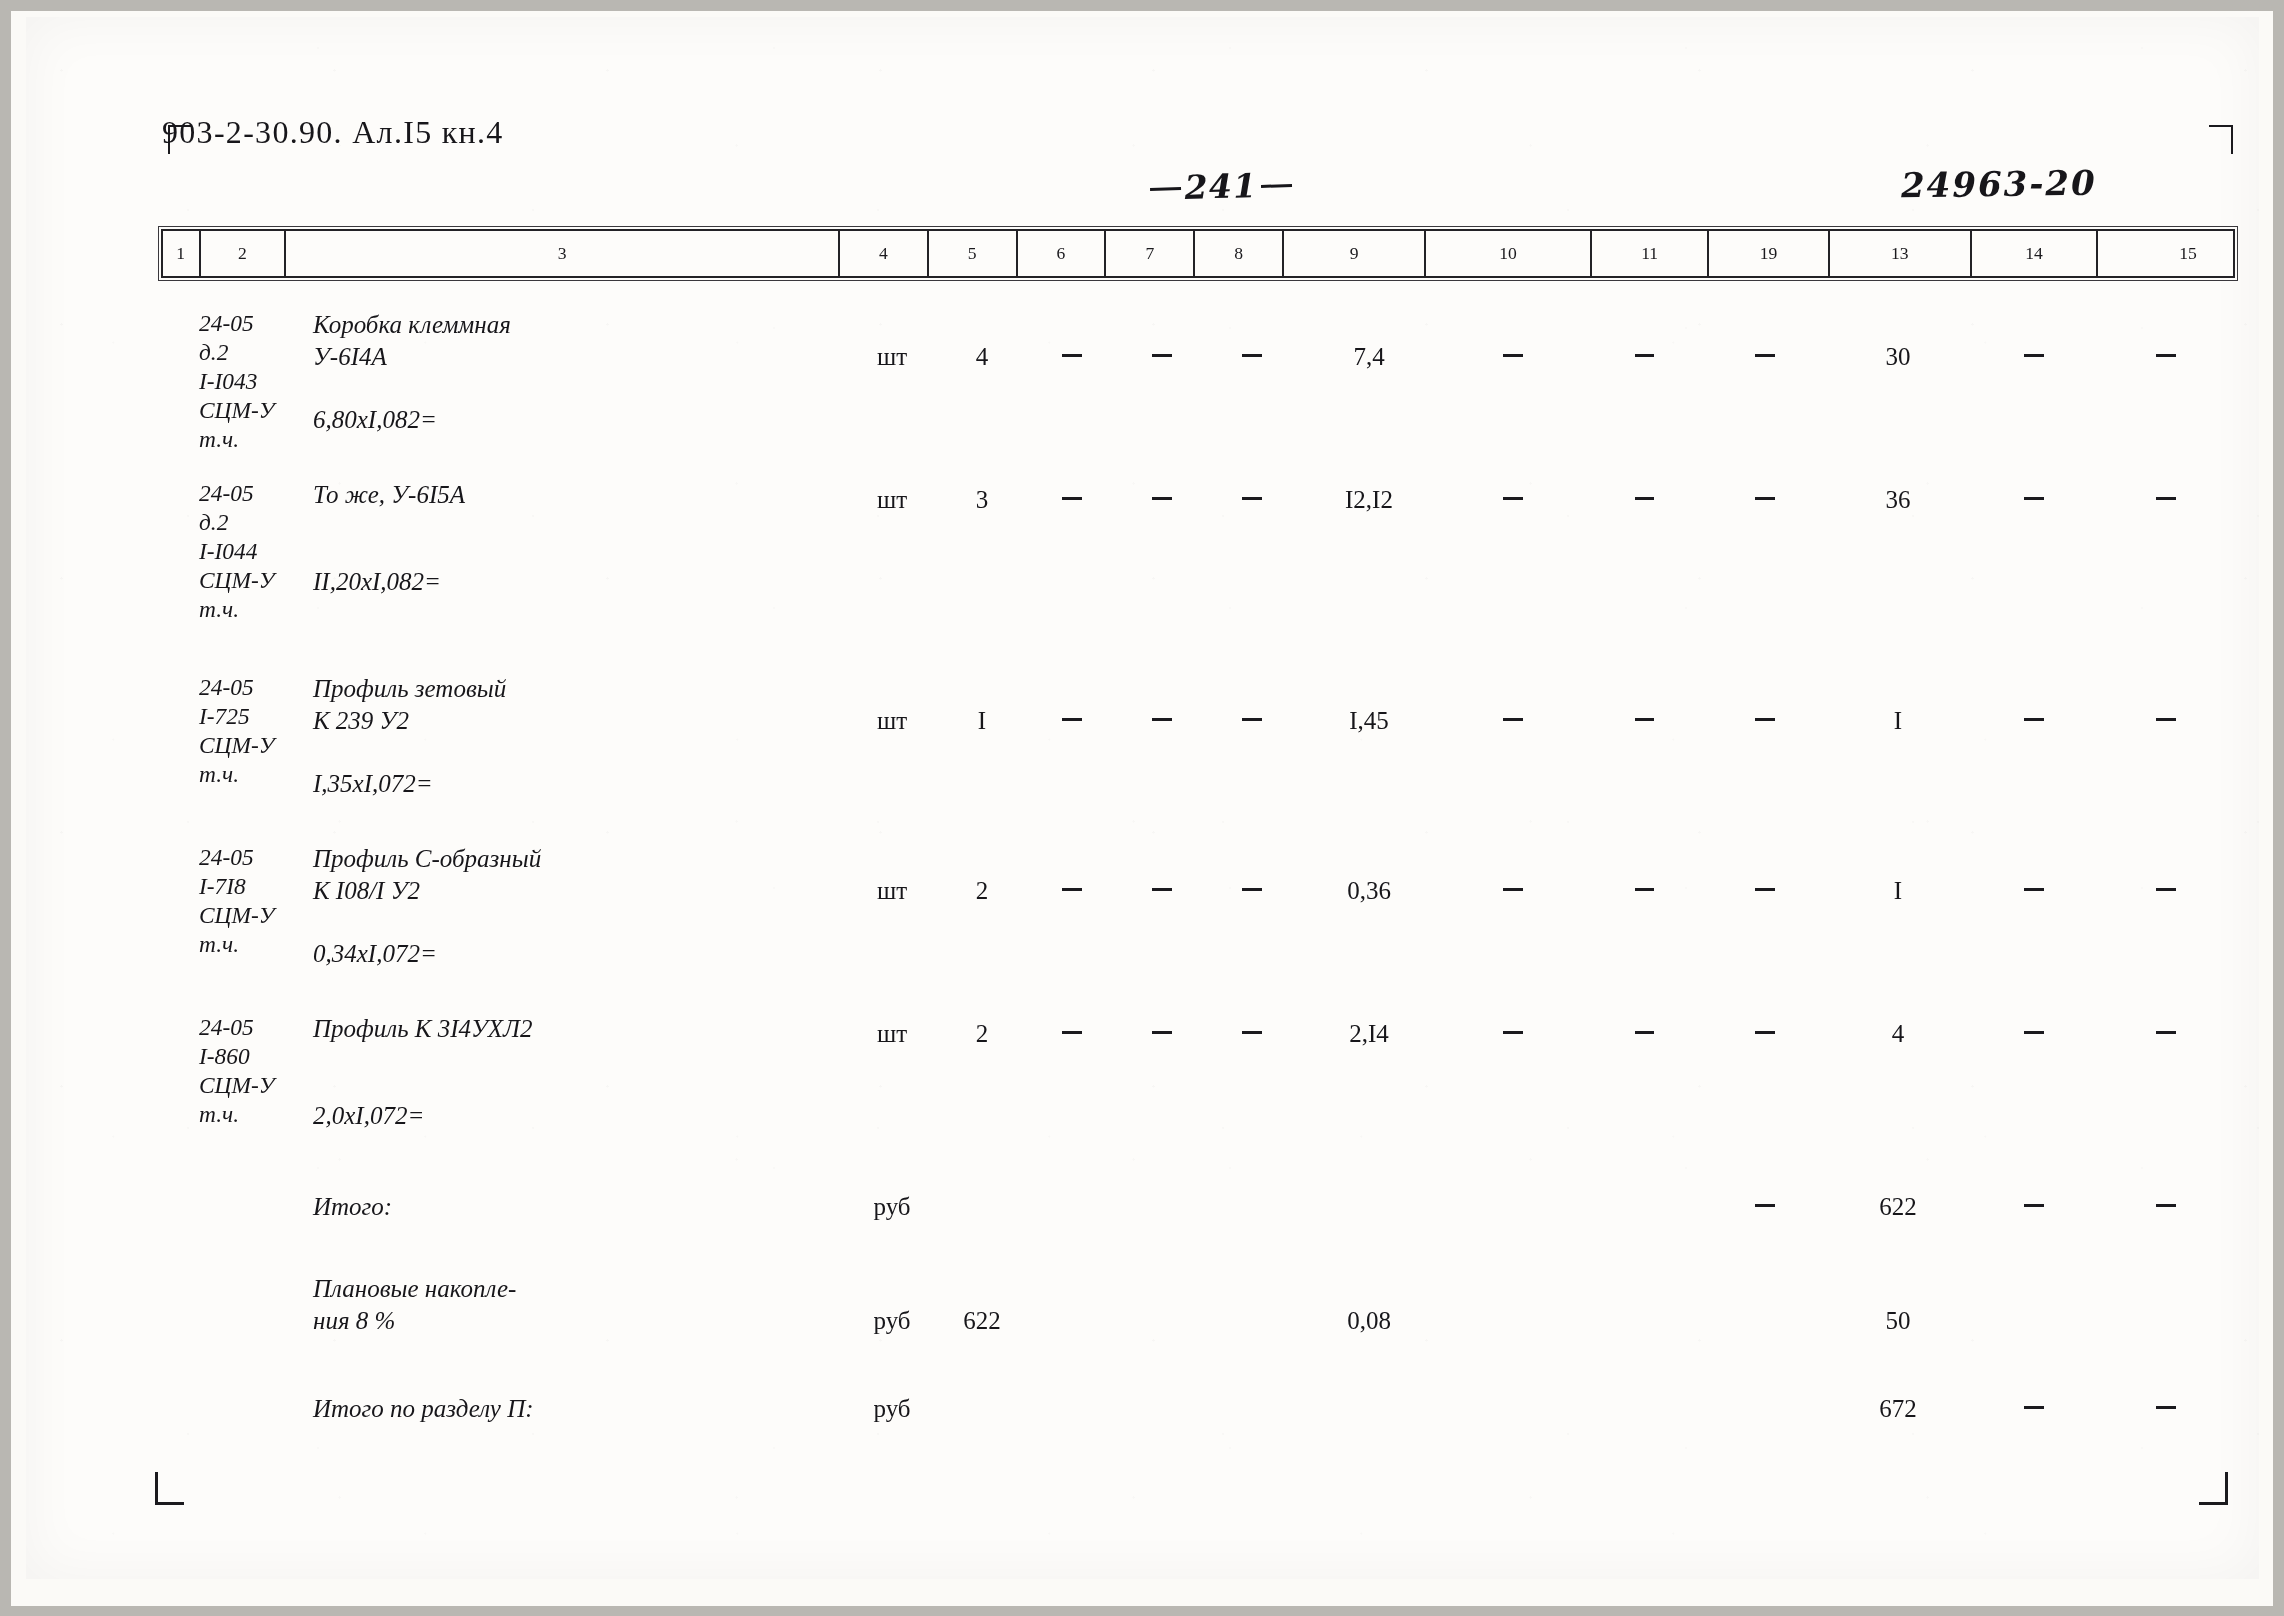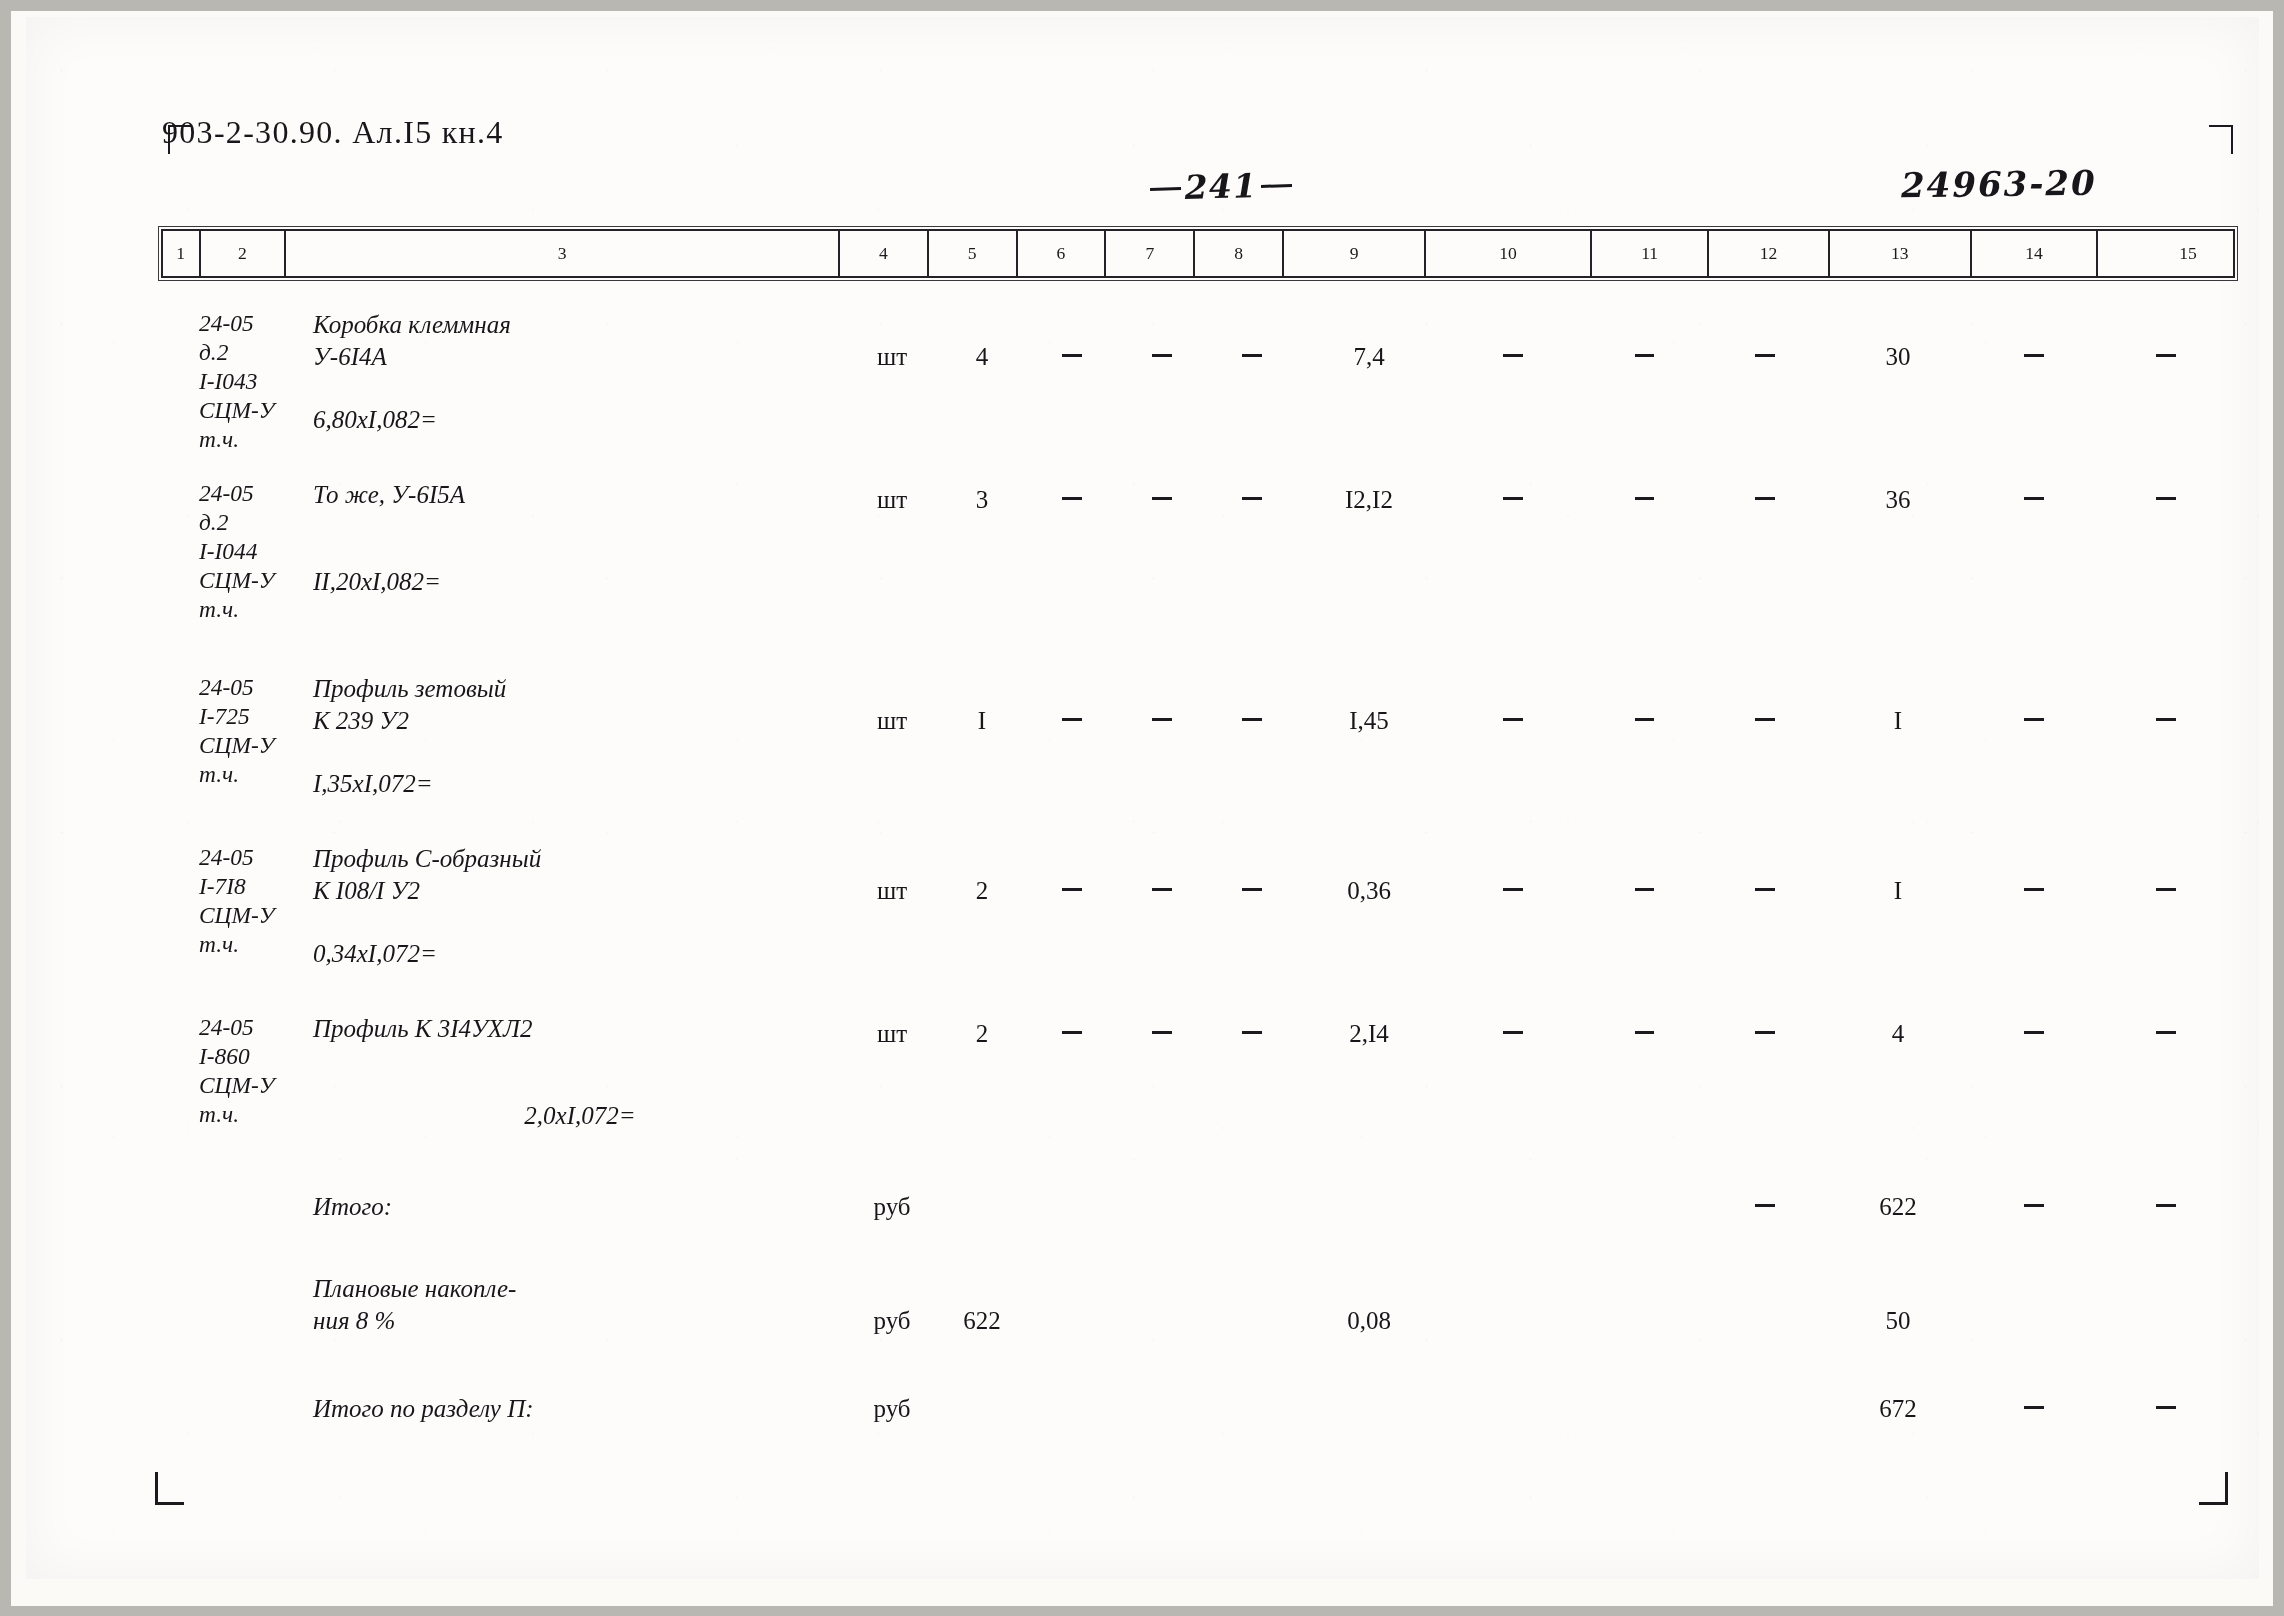--- a/index.html
+++ b/index.html
@@ -206,21 +206,21 @@
       <div class="ch" style="width: 87px;">2</div>
       <div class="ch" style="width: 561px;">3</div>
       <div class="ch" style="width: 90px;">4</div>
       <div class="ch" style="width: 90px;">5</div>
       <div class="ch" style="width: 90px;">6</div>
       <div class="ch" style="width: 90px;">7</div>
       <div class="ch" style="width: 90px;">8</div>
       <div class="ch" style="width: 144px;">9</div>
       <div class="ch" style="width: 168px;">10</div>
       <div class="ch" style="width: 119px;">11</div>
-      <div class="ch" style="width: 122px;">12</div>
+      <div class="ch" style="width: 122px;">19</div>
       <div class="ch" style="width: 144px;">13</div>
       <div class="ch" style="width: 128px;">14</div>
       <div class="ch" style="width: 136px; padding-left: 45px;">15</div>
     </div>
 
   <div id="body-table">
       <div class="row" style="margin-top: 0px; min-height: 148px;">
         <div class="cell center" style="width: 38px;"></div>
         <div class="cell left" style="width: 87px;">
           <div class="code-block nowrap"><div>24-05</div><div>д.2</div><div>I-I043</div><div>СЦМ-У</div><div>т.ч.</div></div>
@@ -303,21 +303,21 @@
         <div class="cell center" style="width: 144px; padding-top: 35px;">I</div>
         <div class="cell center" style="width: 128px; padding-top: 35px;"><span class="dash"></span></div>
         <div class="cell center" style="width: 136px; padding-top: 35px;"><span class="dash"></span></div>
       </div>
       <div class="row" style="margin-top: 22px; min-height: 148px;">
         <div class="cell center" style="width: 38px;"></div>
         <div class="cell left" style="width: 87px;">
           <div class="code-block nowrap"><div>24-05</div><div>I-860</div><div>СЦМ-У</div><div>т.ч.</div></div>
         </div>
         <div class="cell left" style="width: 561px; padding-left: 27px;">
-          <div class="desc-block nowrap"><div>Профиль К 3I4УХЛ2</div><div class="mul-line" style="margin-top: 55px; text-align: center;">2,0хI,072=</div></div>
+          <div class="desc-block nowrap"><div>Профиль К 3I4УХЛ2</div><div class="mul-line" style="margin-top: 55px;">2,0хI,072=</div></div>
         </div>
         <div class="cell center" style="width: 90px; padding-top: 7.8px;">шт</div>
         <div class="cell center" style="width: 90px; padding-top: 7.8px;">2</div>
         <div class="cell center" style="width: 90px; padding-top: 7.8px;"><span class="dash"></span></div>
         <div class="cell center" style="width: 90px; padding-top: 7.8px;"><span class="dash"></span></div>
         <div class="cell center" style="width: 90px; padding-top: 7.8px;"><span class="dash"></span></div>
         <div class="cell center" style="width: 144px; padding-top: 7.8px;">2,I4</div>
         <div class="cell center" style="width: 144px; padding-top: 7.8px;"><span class="dash"></span></div>
         <div class="cell center" style="width: 119px; padding-top: 7.8px;"><span class="dash"></span></div>
         <div class="cell center" style="width: 122px; padding-top: 7.8px;"><span class="dash"></span></div>

